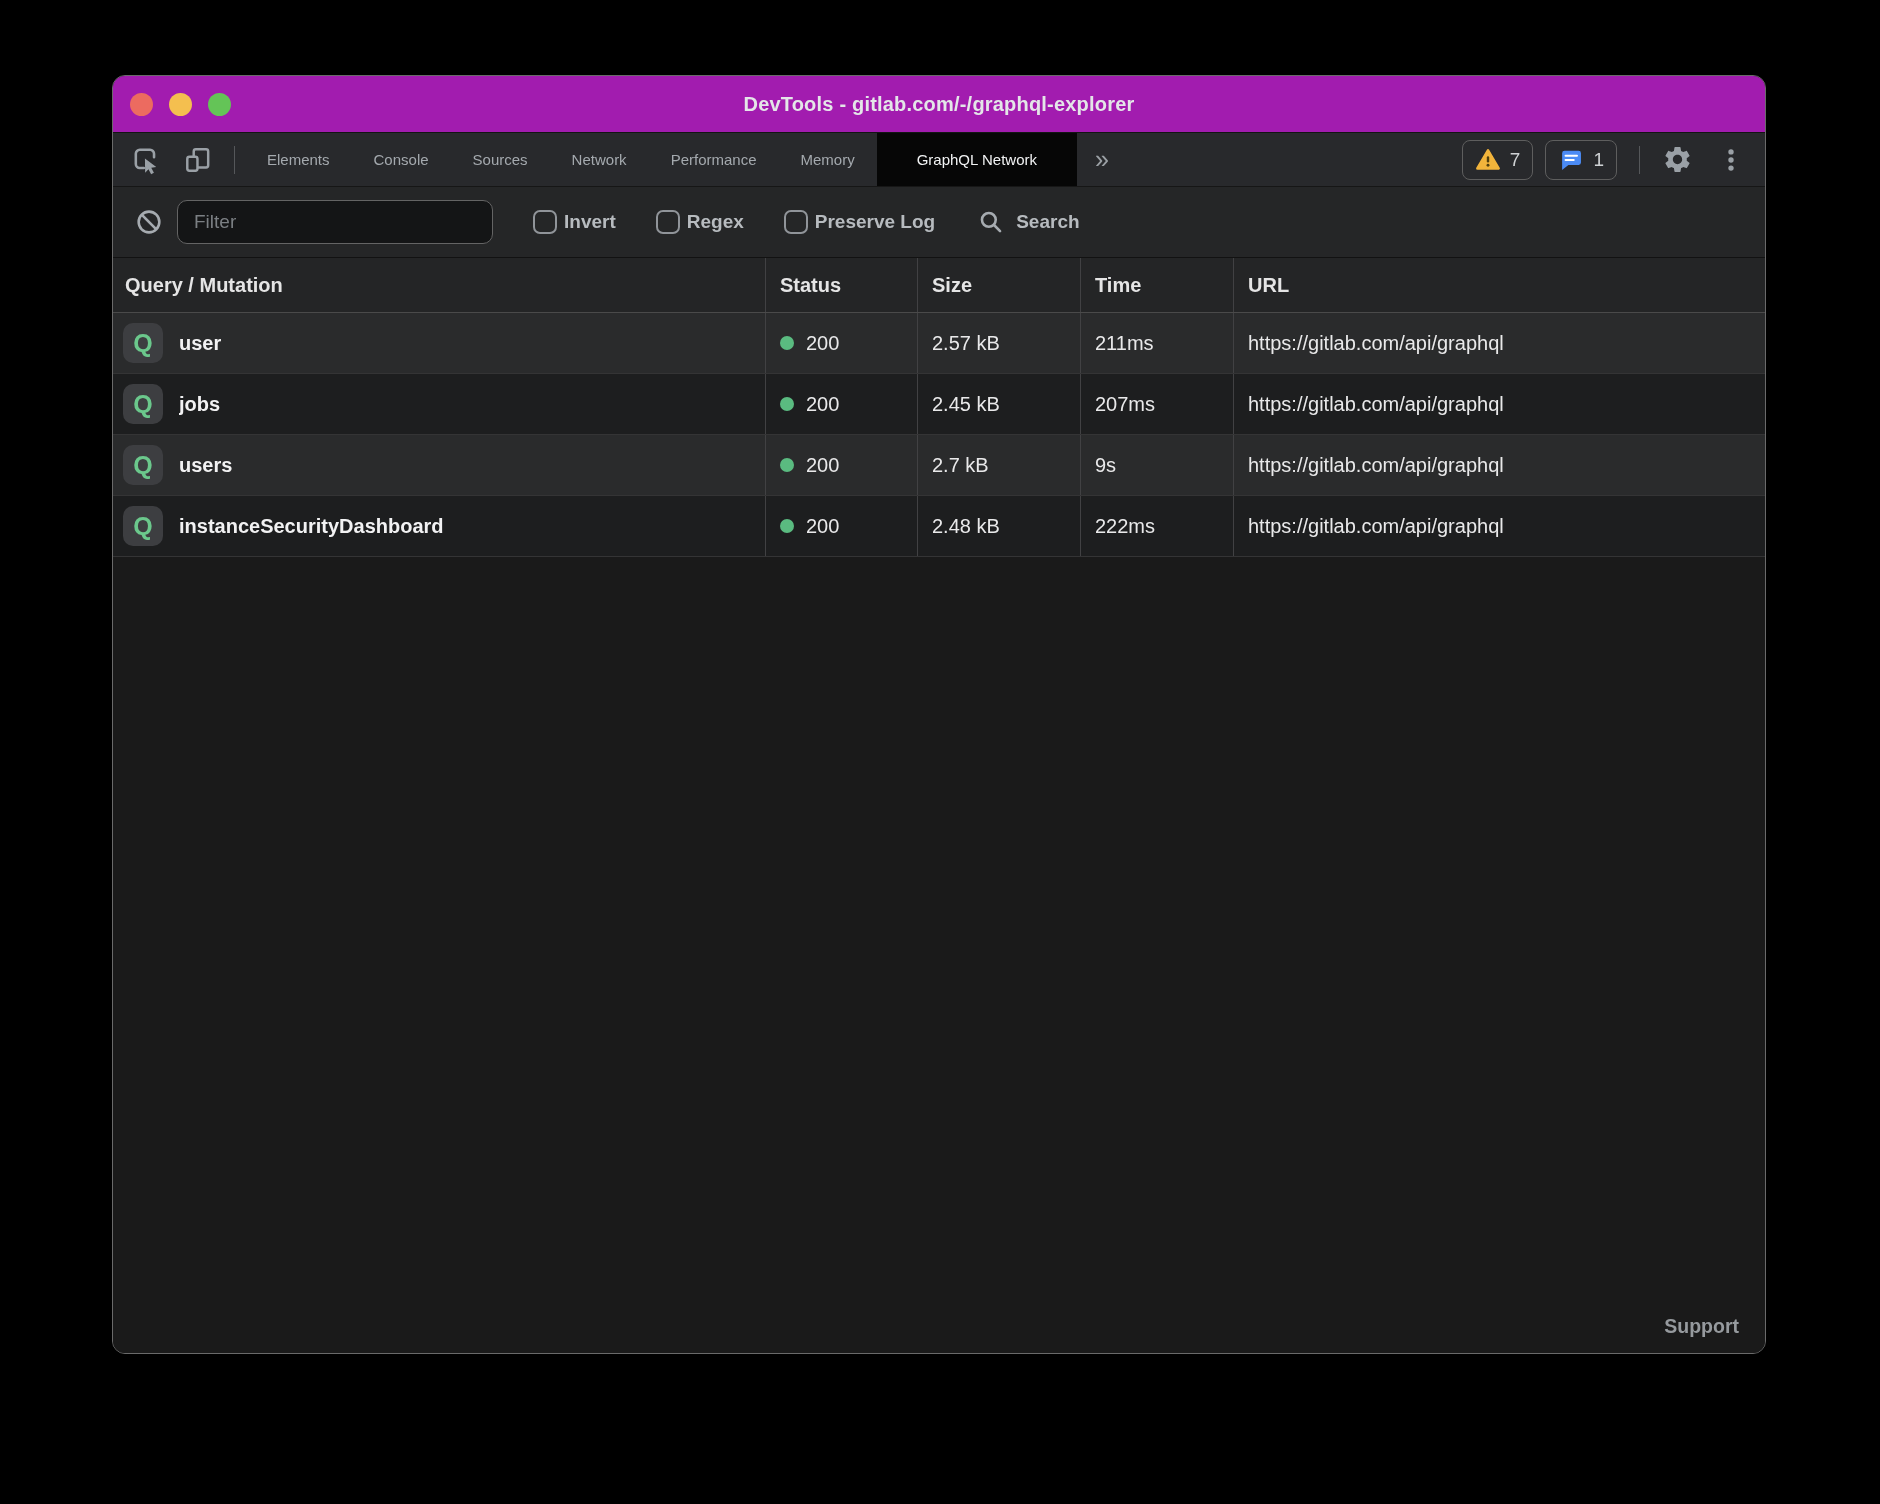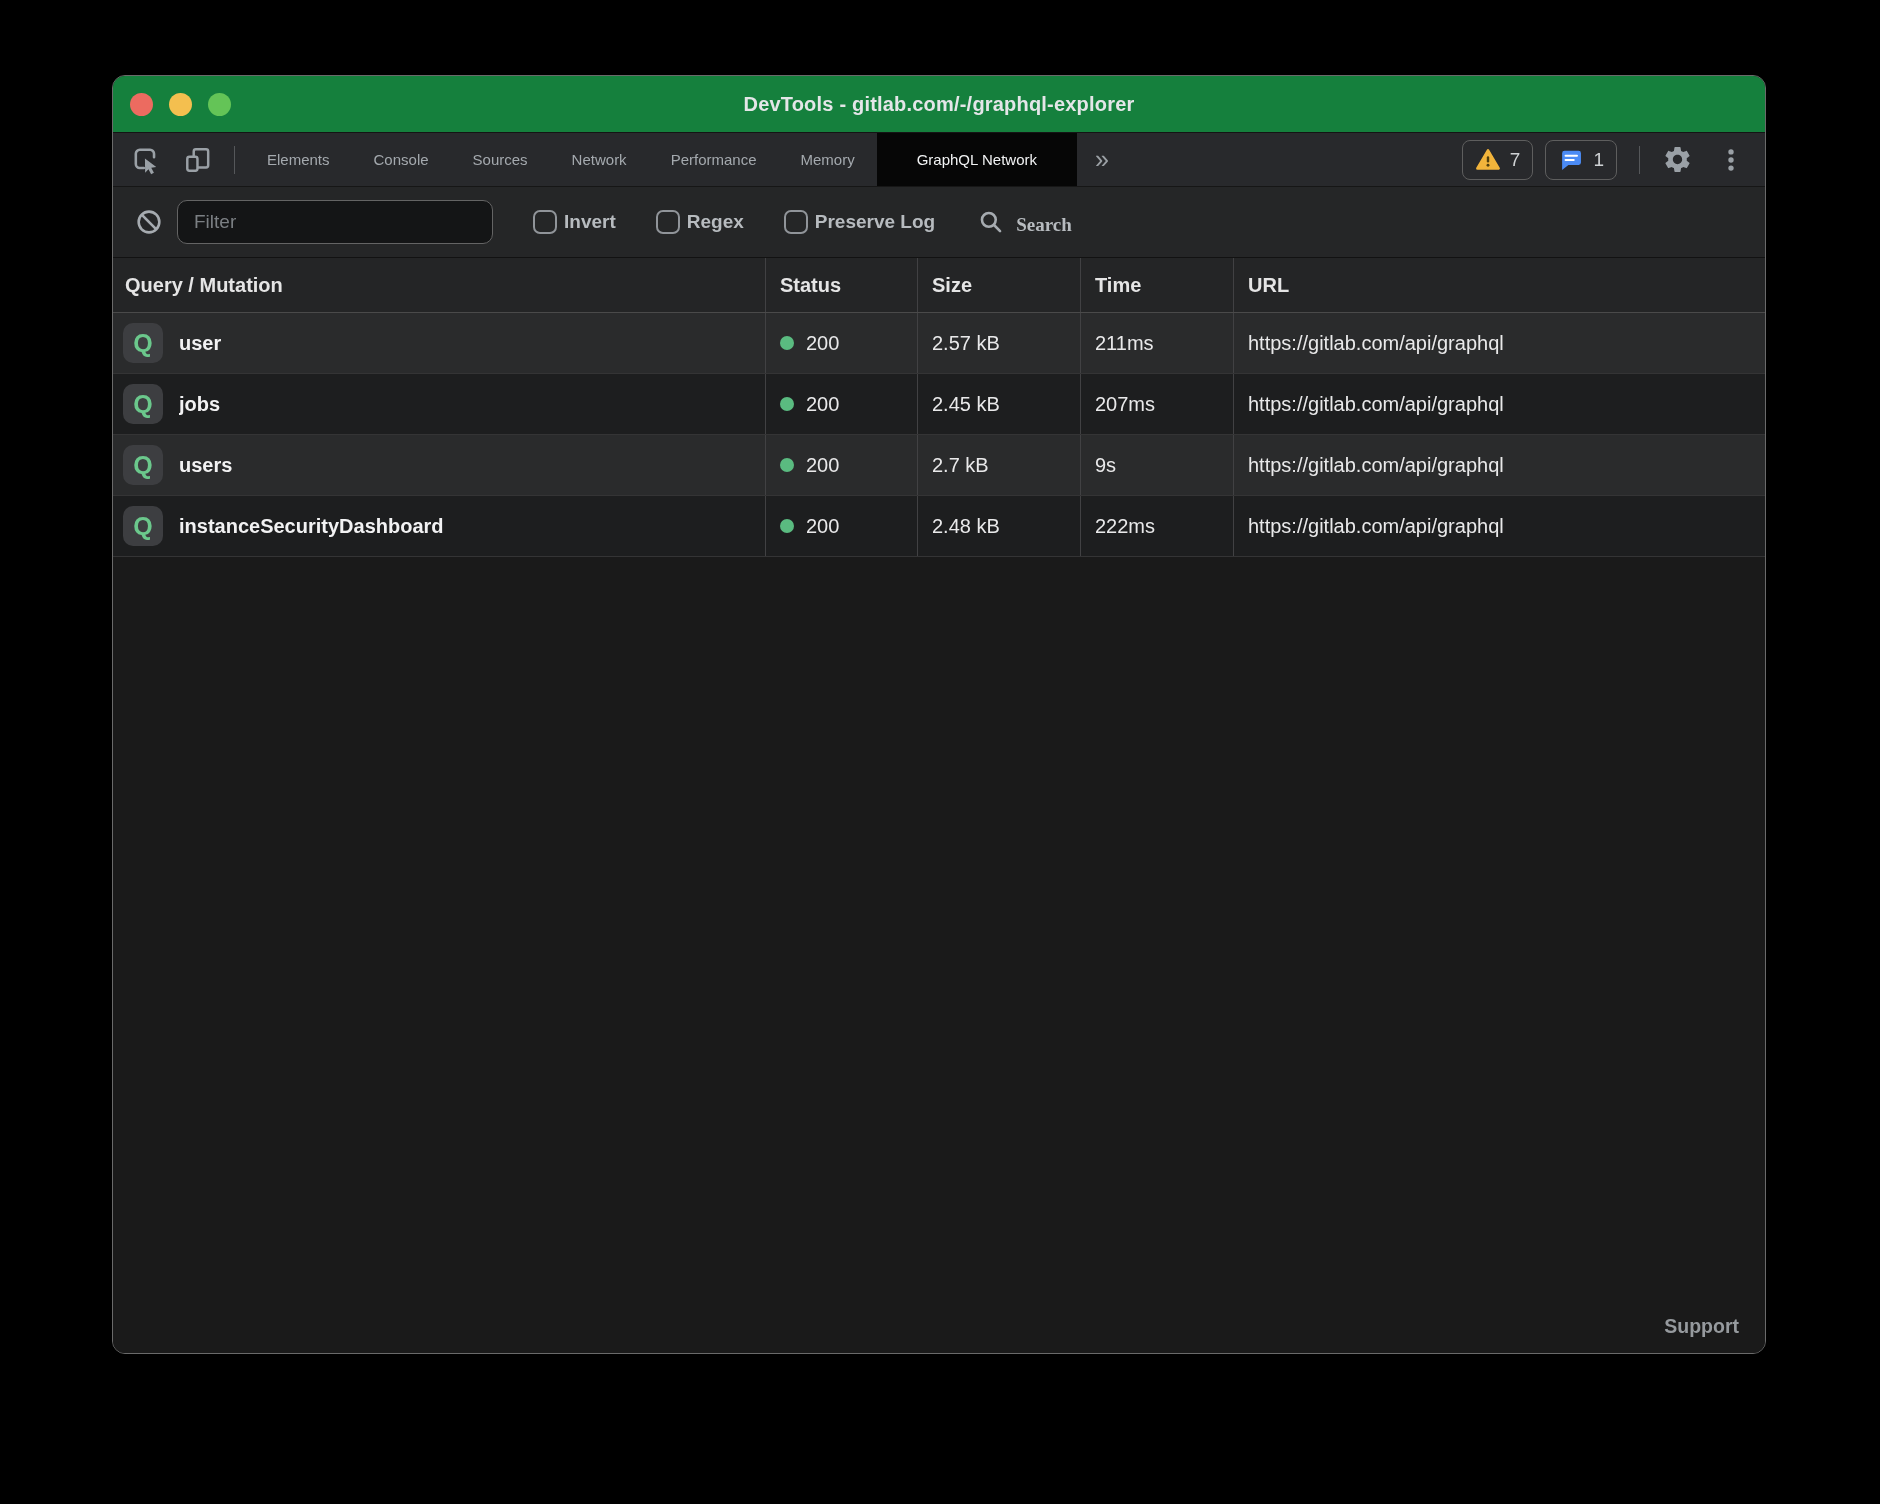--- a/index.html
+++ b/index.html
@@ -7,21 +7,21 @@
               font-family:"Liberation Sans", sans-serif; }
 
   .window {
     position:absolute; left:112px; top:75px; width:1654px; height:1279px;
     background:#1a1a1a; border:1px solid #6a6a6a; border-radius:13px;
     overflow:hidden; display:flex; flex-direction:column;
   }
 
   
   .titlebar {
-    height:57px; flex:0 0 57px; background:#15803d; position:relative;
+    height:57px; flex:0 0 57px; background:#a21caf; position:relative;
     display:flex; align-items:center; border-bottom:1px solid #141414;
   }
   .lights { display:flex; gap:16px; margin-left:17px; }
   .light { width:23px; height:23px; border-radius:50%; display:inline-block; }
   .light.red    { background:#ec6b60; }
   .light.yellow { background:#f4bf4f; }
   .light.green  { background:#64c457; }
   .title {
     position:absolute; left:0; right:0; text-align:center;
     font-size:20px; font-weight:700; color:#e4e6e8; letter-spacing:.2px;
@@ -61,21 +61,21 @@
     border-radius:10px; color:#e8e8e8; font-size:19px; padding:0 16px;
     font-family:"Liberation Sans", sans-serif; outline:none;
   }
   .filter-input::placeholder { color:#7b7f83; }
   .check-group { display:flex; align-items:center; gap:7px; margin-left:40px; cursor:pointer; }
   .checkbox {
     width:24px; height:24px; border:2.5px solid #909499; border-radius:7px;
     background:transparent; flex:0 0 auto;
   }
   .check-label, .search-label { font-size:19px; font-weight:700; color:#b7bbbf; white-space:nowrap; }
-  .search-group { display:flex; align-items:flex-end; gap:11px; margin-left:42px; cursor:pointer;font-family:Liberation Serif, serif; }
+  .search-group { display:flex; align-items:center; gap:11px; margin-left:42px; cursor:pointer; }
 
   
   .grid { display:grid; grid-template-columns:653px 152px 163px 153px 1fr; }
   .cell { display:flex; align-items:center; padding-left:14px; border-right:1px solid #414143; min-width:0; }
   .cell:last-child { border-right:none; }
   .thead { height:55px; background:#242526; border-bottom:1px solid #4a4a4a; }
   .thead .cell { font-size:20px; font-weight:700; color:#e5e5e5; }
   .thead .cell:first-child { padding-left:12px; }
   .trow { height:61px; font-size:20px; color:#e9e9ea; border-bottom:1px solid #343435; cursor:pointer; }
   .trow.odd  { background:#2a2b2c; }

